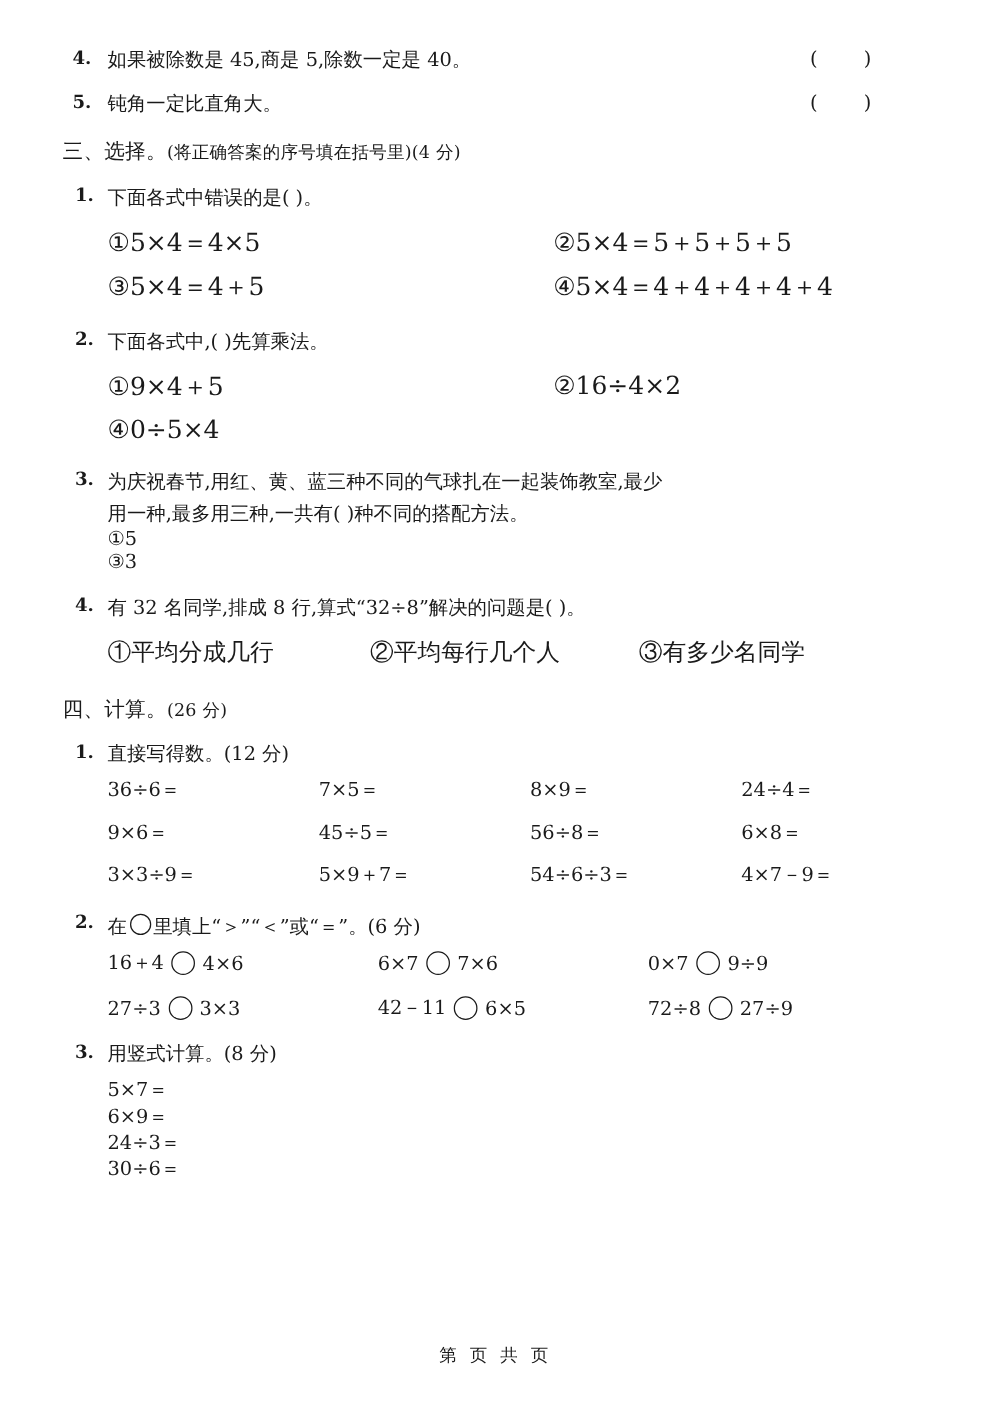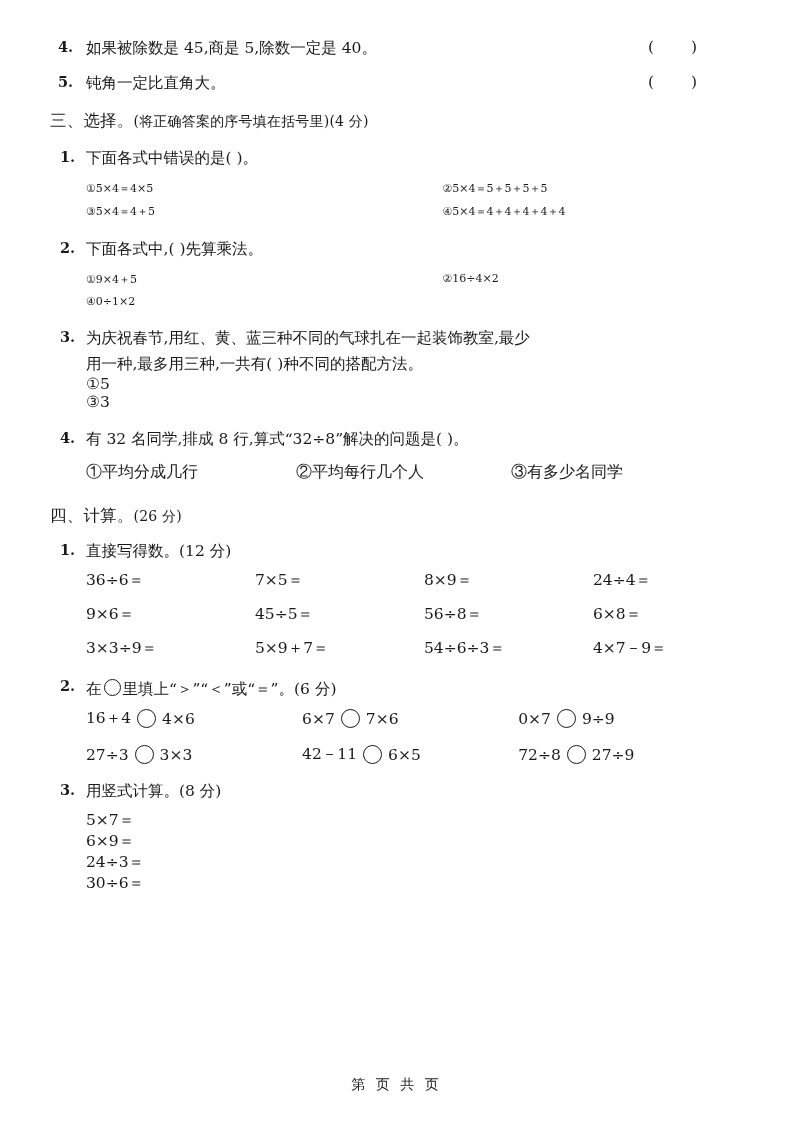--- a/index.html
+++ b/index.html
@@ -85,21 +85,21 @@
     font-weight: bold;
     font-size: 14.5px;
   }
   .q-stem {
     display: block;
   }
   .opt-grid-2 {
     display: flex;
     padding-left: 36px;
     margin-bottom: 8px;
-    font-size: 11px;
+    font-size: 20px;
   }
   .opt-grid-2 > div {
     width: 50%;
     box-sizing: border-box;
   }
   .opt-grid-2 > div:nth-child(2) {
     padding-left: 32px;
   }
   .opt-row-3 {
     display: flex;
@@ -108,21 +108,21 @@
     font-size: 15.5px;
     flex-direction: column;
   }
   .opt-row-3 > div {
     width: 33.3%;
   }
   .opt-row-3b {
     display: flex;
     padding-left: 36px;
     margin-bottom: 10px;
-    font-size: 16px;
+    font-size: 19px;
     font-family: Liberation Serif, serif;
   }
   .opt-row-3b > div:nth-child(1) { width: 210px; }
   .opt-row-3b > div:nth-child(2) { width: 215px; }
   .opt-row-3b > div:nth-child(3) { width: auto; }
   .indent-wrap {
     padding-left: 36px;
     font-size: 15.5px;
   }
 
@@ -240,21 +240,21 @@
 
     <div class="q" style="margin-top:18px;">
       <span class="q-num">2.</span>
       <span class="q-stem">下面各式中,(      )先算乘法。</span>
     </div>
     <div class="opt-grid-2">
       <div>①9×4＋5</div>
       <div>②16÷4×2</div>
     </div>
     <div class="opt-grid-2">
-      <div>④0÷1×2</div>
+      <div>④0÷5×4</div>
     </div>
 
     <div class="q" style="margin-top:18px; margin-bottom:4px;">
       <span class="q-num">3.</span>
       <span class="q-stem">为庆祝春节,用红、黄、蓝三种不同的气球扎在一起装饰教室,最少</span>
     </div>
     <div class="indent-wrap" style="">
       <span>用一种,最多用三种,一共有(        )种不同的搭配方法。</span>
     </div>
     <div class="opt-row-3">

